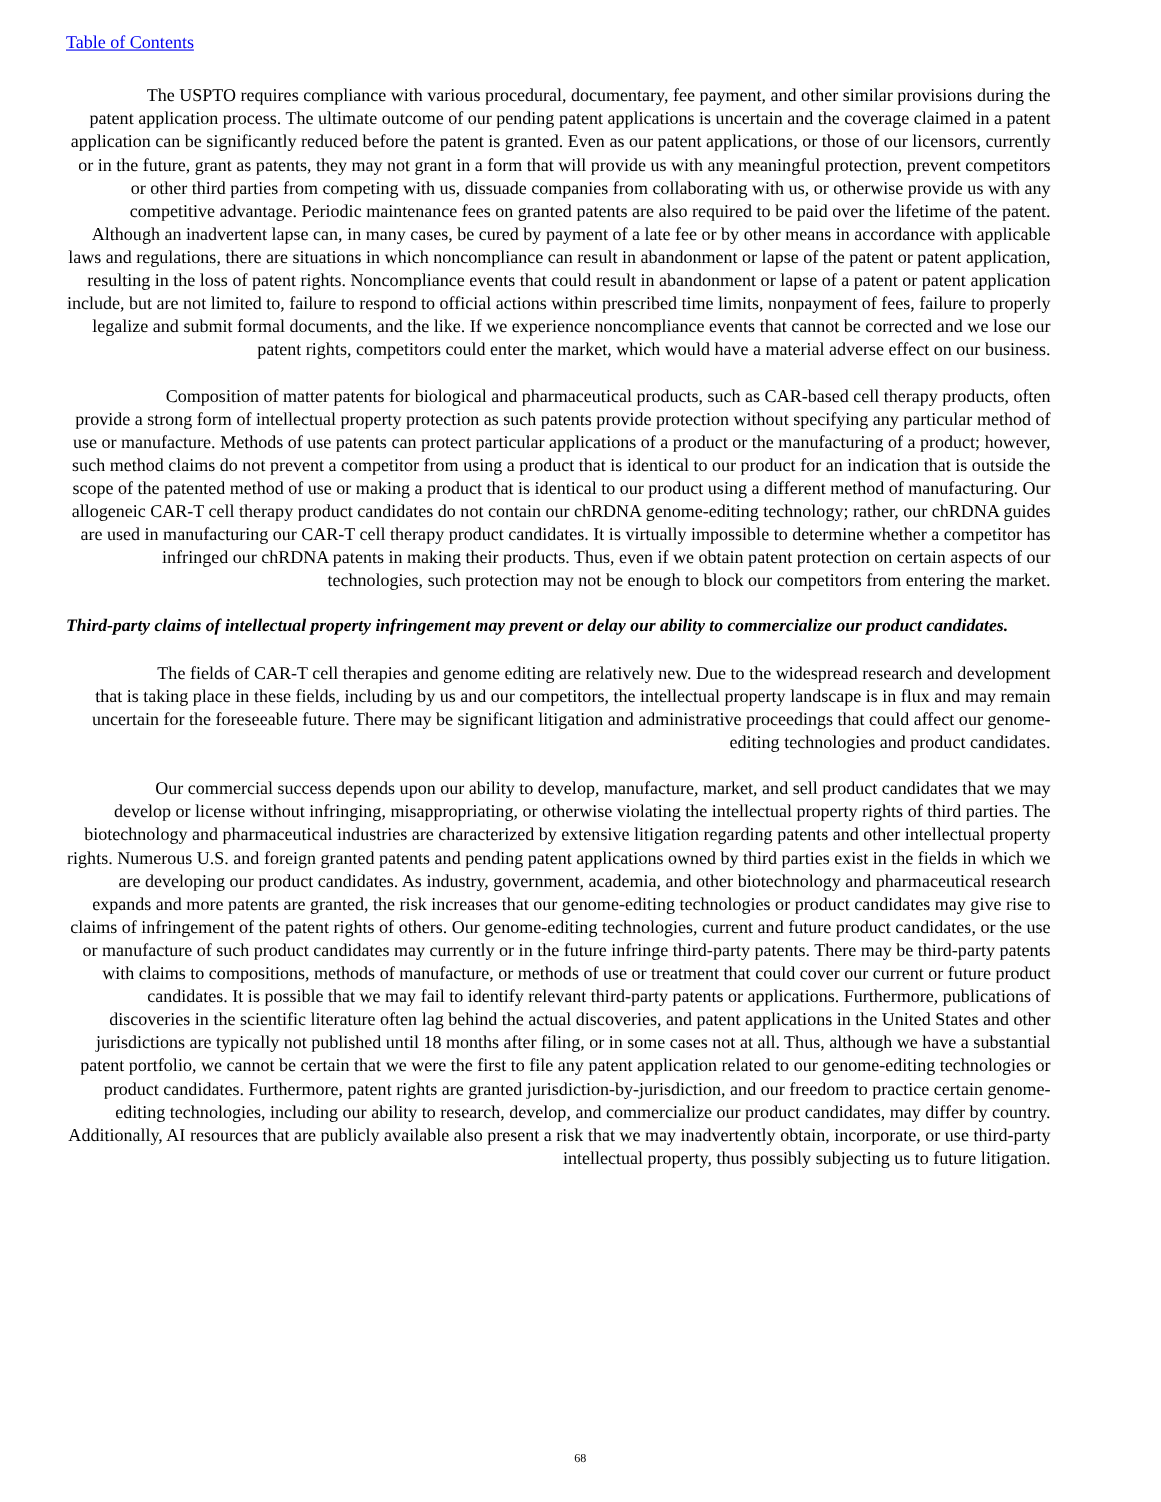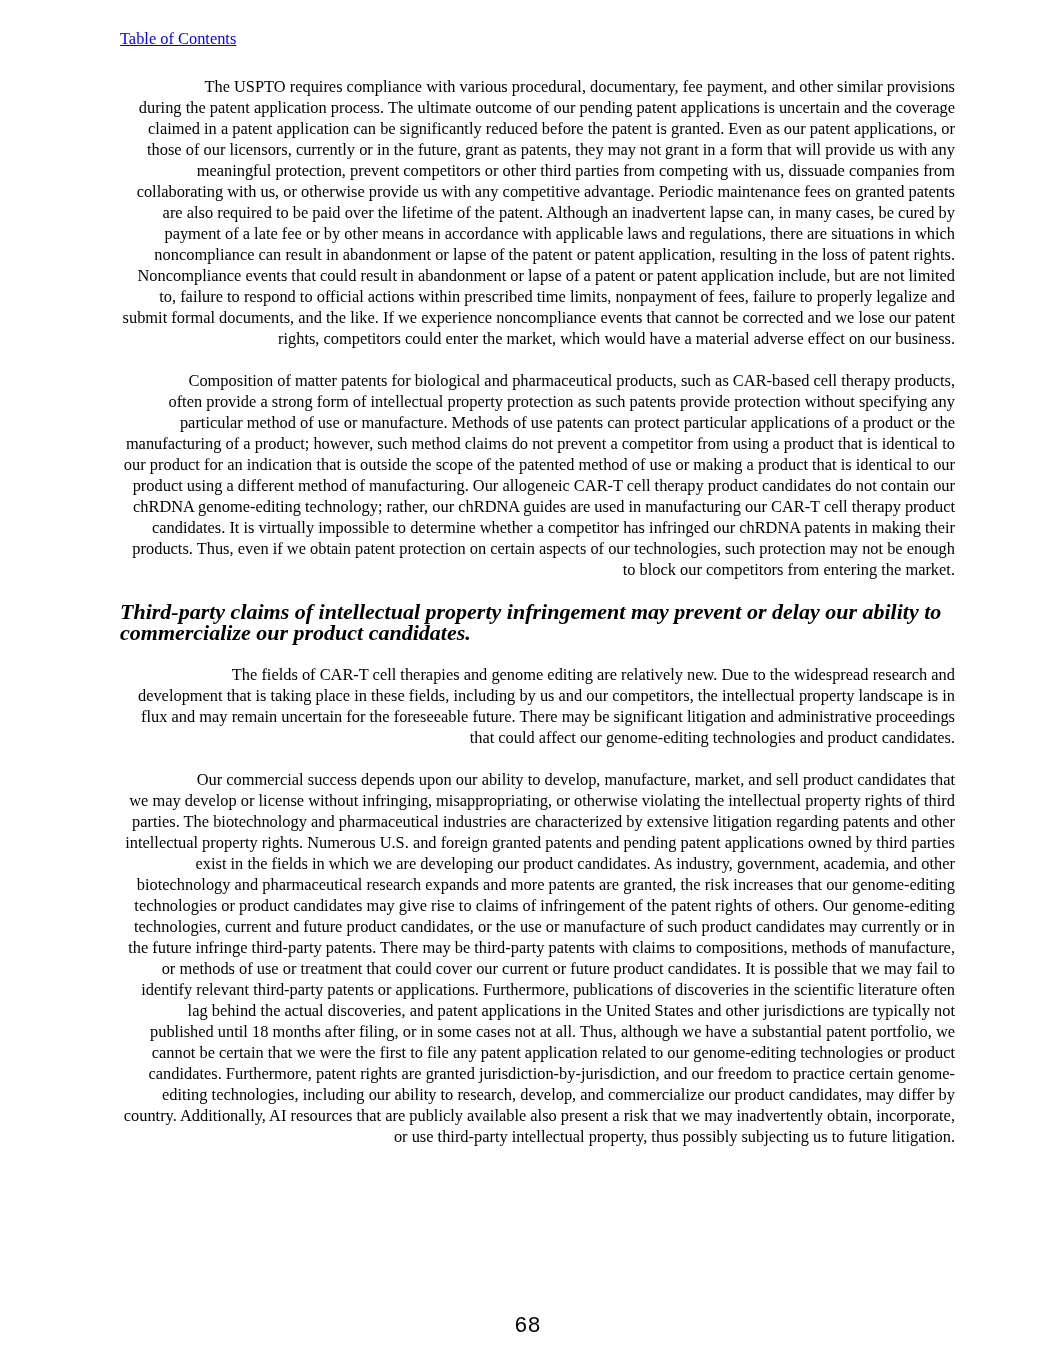--- a/index.html
+++ b/index.html
@@ -11,52 +11,51 @@
   .page {
     position: relative;
     width: 1055px;
     height: 1365px;
     margin: 0 auto;
     background: #ffffff;
     font-family: "Liberation Serif", "DejaVu Serif", serif;
     font-size: 16.4px;
     line-height: 21px;
     color: #000000;
-    padding: 28px 100px 0 120px;
+    padding: 28px 100px 0 60px;
     overflow: hidden;
   }
   .toc-row {
     margin-bottom: 27px;
   }
   .toc-link {
     color: #0000EE;
     text-decoration: underline;
     cursor: pointer;
   }
   .doc-paragraph {
     margin: 0 0 21px 0;
     text-indent: 58px;
     text-align: right;
   }
   .doc-heading {
     font-weight: bold;
     font-style: italic;
-    font-size: 22px;
+    font-size: 16px;
     line-height: 21px;
     margin: 21px 0 21px 0;
     text-indent: 0;
   }
   .page-number {
     position: absolute;
     left: 0;
     right: 0;
     top: 1316px;
     text-align: center;
-    font-size: 22px;
-    font-family: Liberation Mono, monospace;
+    font-size: 11px;
   }
 </style>
 </head>
 <body>
 
 <div class="page">
 
   <div class="toc-row">
     <a class="toc-link">Table of Contents</a>
   </div>

